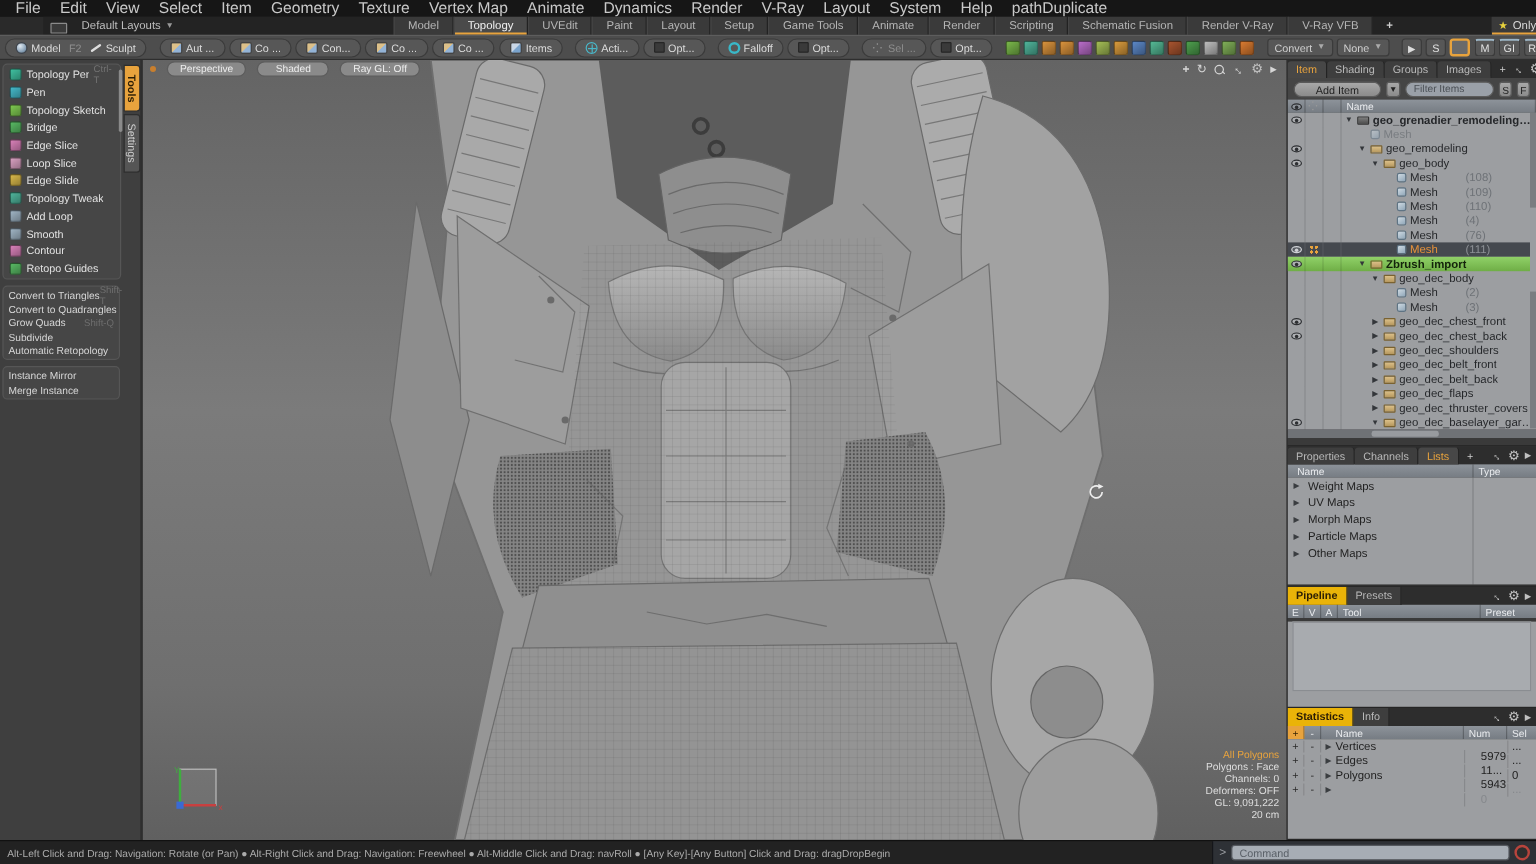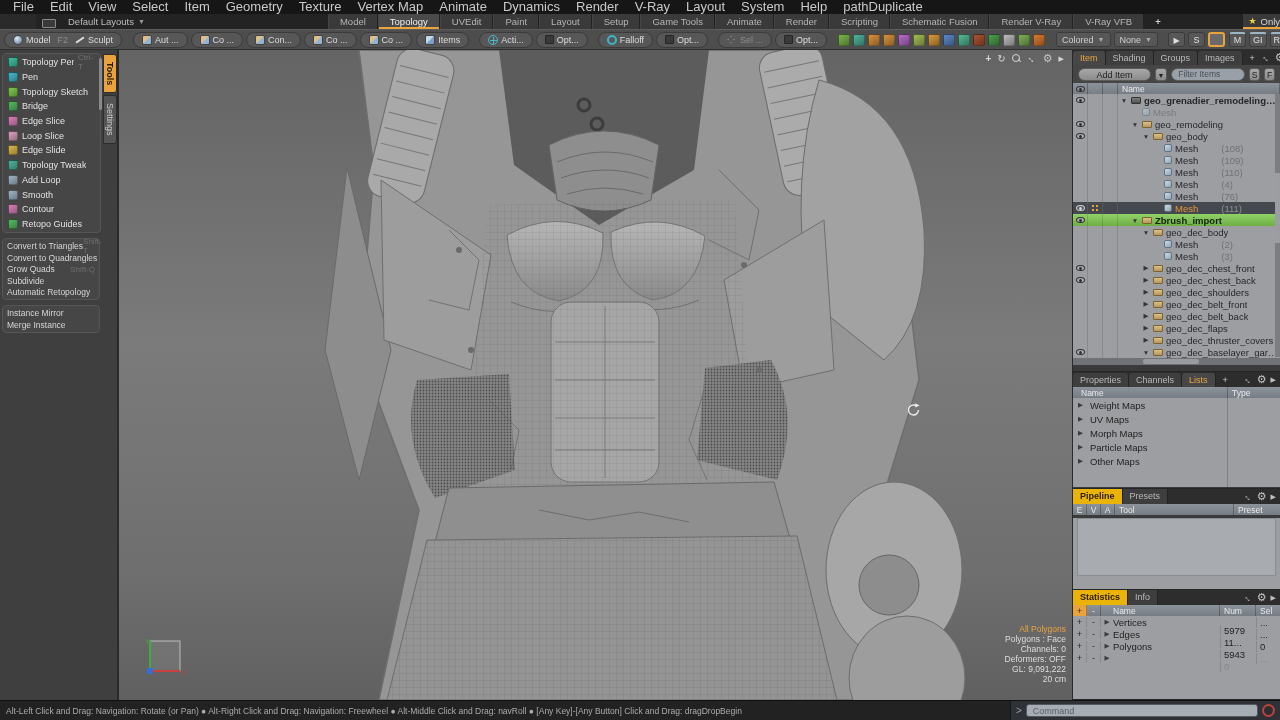--- a/index.html
+++ b/index.html
@@ -172,21 +172,21 @@
 
   
   .pipebody { background:#9c9ea1; height:100%; }
   .pipeinner { margin:3px 4px; height:58px; background:#a8abaf; border:1px solid #8a8d91; }
 
   
   .srow { height:12px; display:flex; align-items:center; font-size:9.5px; color:#222; }
   .srow .pc { width:14px; text-align:center; border-right:1px solid rgba(0,0,0,.13); font-size:9px; color:#2b2b2b; }
   .srow .arrow { width:12px; text-align:center; font-size:6.5px; color:#3a3d40; }
   .srow .lbl { flex:1; }
-  .srow .num { width:36px; border-left:1px solid rgba(0,0,0,.13); padding-left:3px;margin-top:16px; }
+  .srow .num { width:36px; border-left:1px solid rgba(0,0,0,.13); padding-left:13px;margin-top:16px; }
   .srow .selv { width:24px; border-left:1px solid rgba(0,0,0,.13); padding-left:3px; }
   .srow.muted { color:#85888c; }
   .hc.plusho { background:#e8a33d; color:#3a2705; width:14px; justify-content:center; padding:0; }
   .hc.w14 { width:14px; justify-content:center; padding:0; }
 
   
   #statusbar { position:absolute; left:0; top:700px; width:1280px; height:20px; background:#222;
     display:flex; align-items:center; border-top:1px solid #111; }
   #helptext { flex:1; color:#ababab; font-size:8.5px; padding-left:6px; white-space:nowrap; overflow:hidden; }
   #cmdarea { width:270px; height:20px; background:#2e3136; border-left:1px solid #15161a;
@@ -359,21 +359,21 @@
         <span class="stripic" style="background: linear-gradient(145deg, rgb(91, 135, 198), rgba(0, 0, 0, 0.35)), rgb(91, 135, 198);"></span>
         <span class="stripic" style="background: linear-gradient(145deg, rgb(84, 184, 148), rgba(0, 0, 0, 0.35)), rgb(84, 184, 148);"></span>
         <span class="stripic" style="background: linear-gradient(145deg, rgb(168, 84, 47), rgba(0, 0, 0, 0.35)), rgb(168, 84, 47);"></span>
         <span class="stripic" style="background: linear-gradient(145deg, rgb(77, 158, 77), rgba(0, 0, 0, 0.35)), rgb(77, 158, 77);"></span>
         <span class="stripic" style="background: linear-gradient(145deg, rgb(189, 189, 189), rgba(0, 0, 0, 0.35)), rgb(189, 189, 189);"></span>
         <span class="stripic" style="background: linear-gradient(145deg, rgb(127, 174, 87), rgba(0, 0, 0, 0.35)), rgb(127, 174, 87);"></span>
         <span class="stripic" style="background: linear-gradient(145deg, rgb(216, 122, 48), rgba(0, 0, 0, 0.35)), rgb(216, 122, 48);"></span>
       </div>
     <span class="tsep"></span>
     <span class="ddpill">
-        <span>Colored</span>
+        <span>Convert</span>
         <span class="caret">▼</span>
       </span>
     <span class="ddpill">
         <span>None</span>
         <span class="caret">▼</span>
       </span>
     <span class="tsep"></span>
     <span class="sqbtn">
         <span class="playic"></span>
       </span>
@@ -528,20 +528,26 @@
       <polyline points="600,120 640,160 630,210 590,190" stroke="#5f5f5f" fill="none" opacity="0.7"></polyline>
       <polyline points="420,460 470,470 520,462 570,472" stroke="#5f5f5f" fill="none" opacity="0.7"></polyline>
       <polyline points="370,350 400,380 392,420" stroke="#5f5f5f" fill="none" opacity="0.6"></polyline>
       <polyline points="585,340 570,390 588,430" stroke="#5f5f5f" fill="none" opacity="0.6"></polyline>
       <circle cx="340" cy="200" r="3" fill="#6a6a6a"></circle>
         <circle cx="625" cy="215" r="3" fill="#6a6a6a"></circle>
       <circle cx="352" cy="300" r="3" fill="#6a6a6a"></circle>
         <circle cx="640" cy="320" r="3" fill="#6a6a6a"></circle>
     </svg>
 
+    <div id="vpheader">
+      <span class="vpdot"></span>
+      <span class="vppill">Perspective</span>
+      <span class="vppill">Shaded</span>
+      <span class="vppill">Ray GL: Off</span>
+    </div>
 
     <div id="vpnav">
       <span style="font-weight:bold;">+</span>
       <span>↻</span>
       <span class="zoomic"></span>
       <span class="rot45">↔</span>
       <span class="icon-gear"></span>
       <span style="font-size:7px;">▶</span>
     </div>
 

